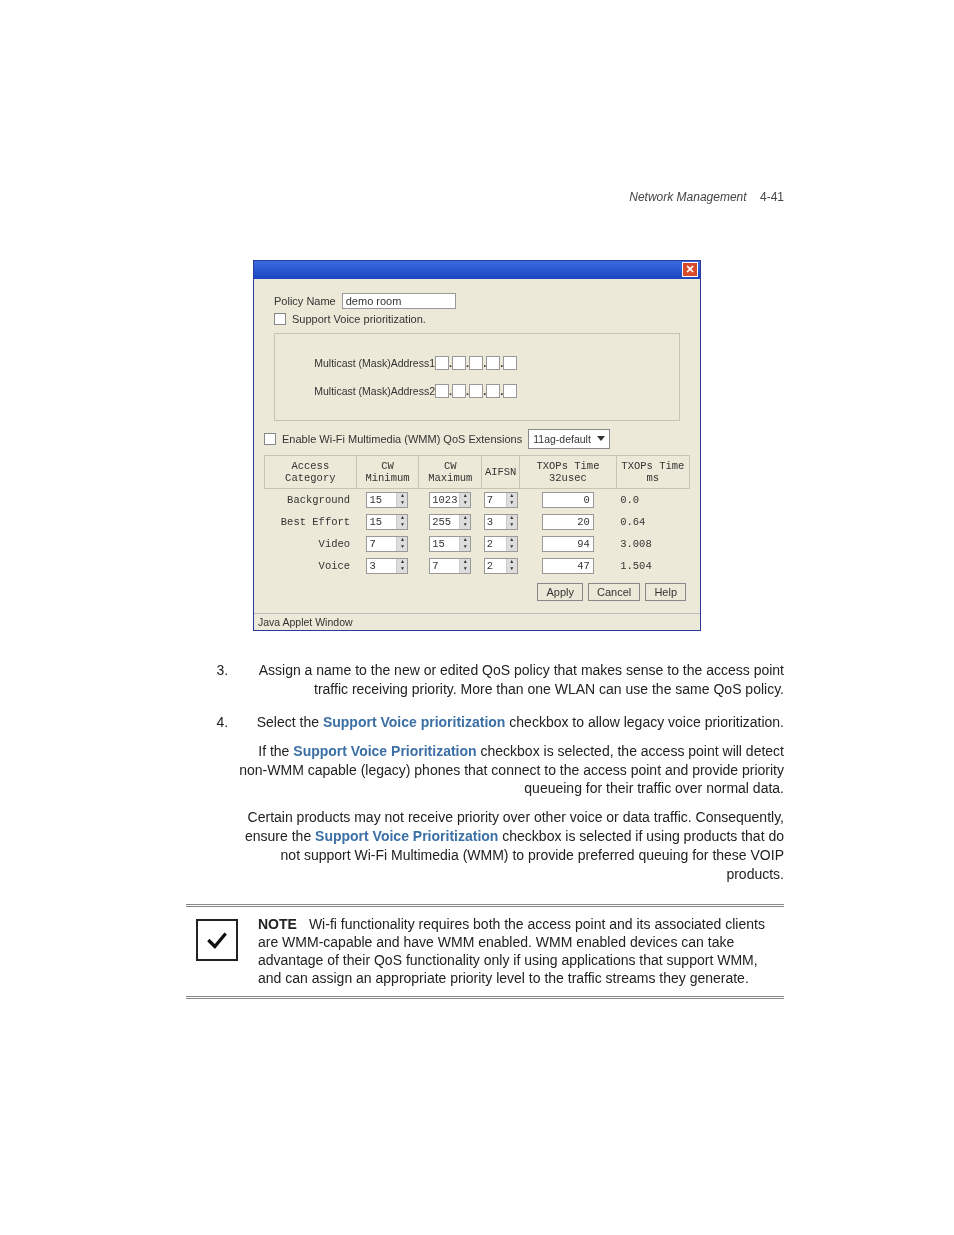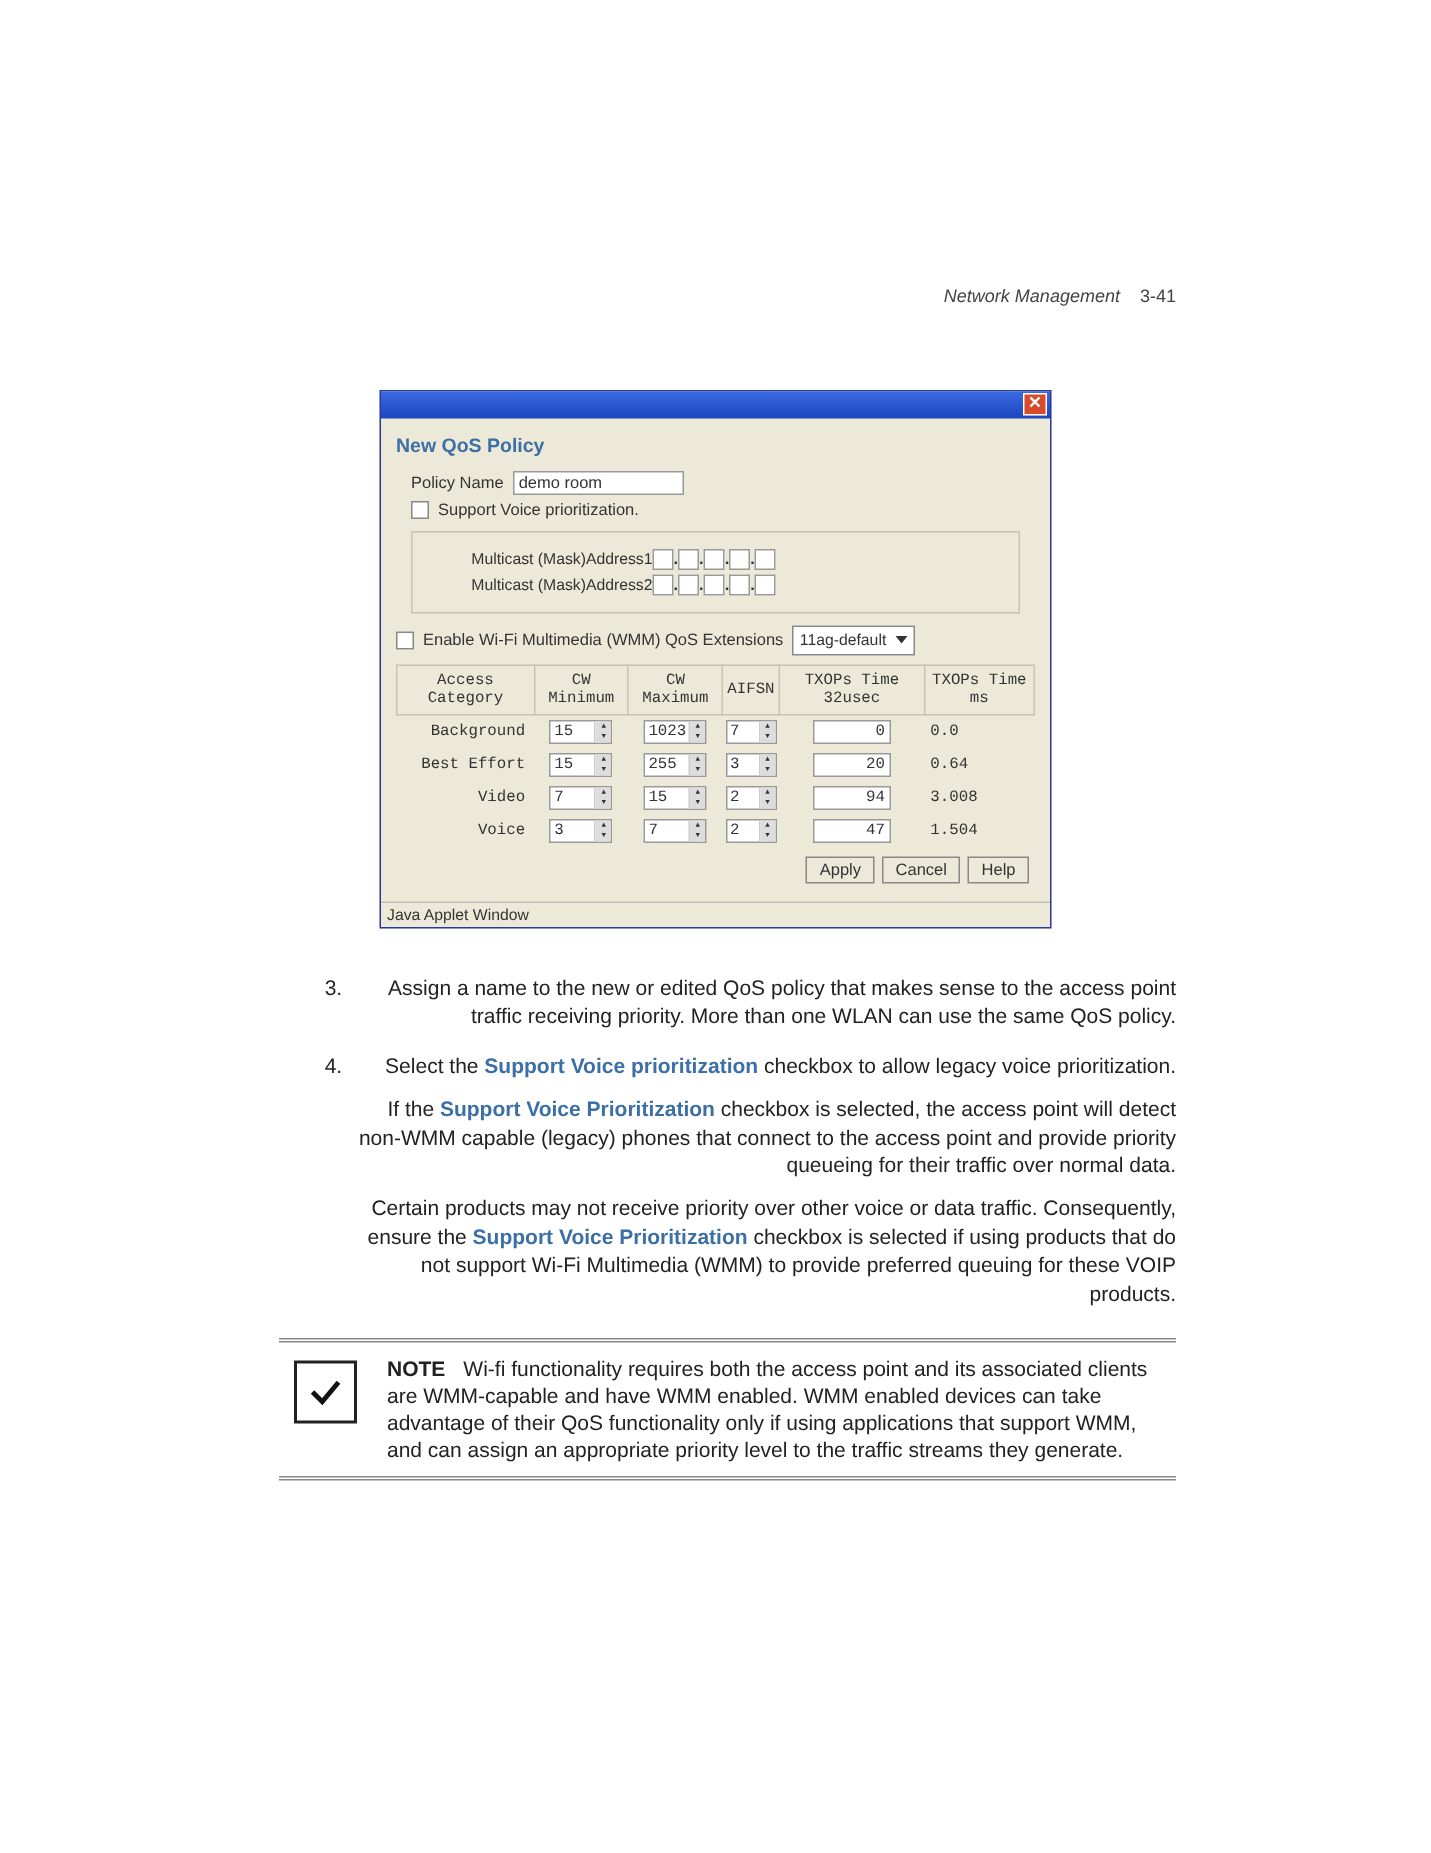--- a/index.html
+++ b/index.html
@@ -89,21 +89,21 @@
   }
   .mcast-group {
     border: 1px solid #c8c4b4;
     margin: 8px 10px;
     padding: 8px 10px;
   }
   .mcast-row {
     display: flex;
     align-items: center;
     gap: 0;
-    margin: 3px 0;
+    margin: 14px 0;
   }
   .mcast-label {
     width: 150px;
     text-align: right;
     font-size: 10.5px;
     flex-shrink: 0;
   }
   .ip-box {
     width: 14px;
     height: 14px;
@@ -263,29 +263,28 @@
     text-align: right;
   }
 </style>
 </head>
 <body>
 
 <div class="page">
 
   <div class="header-right">
     <span class="sect">Network Management</span>
-    <span>3-41</span>
+    <span>4-41</span>
   </div>
 
   <div class="dialog">
     <div class="titlebar">
       <div class="close-btn">✕</div>
     </div>
     <div class="dlg-body">
-      <div class="dlg-title">New QoS Policy</div>
 
       <div class="form-row">
         <span>Policy Name</span>
         <span class="text-input" style="width:114px">demo room</span>
       </div>
 
       <div class="form-row">
         <span class="checkbox"></span>
         <span>Support Voice prioritization.</span>
       </div>

